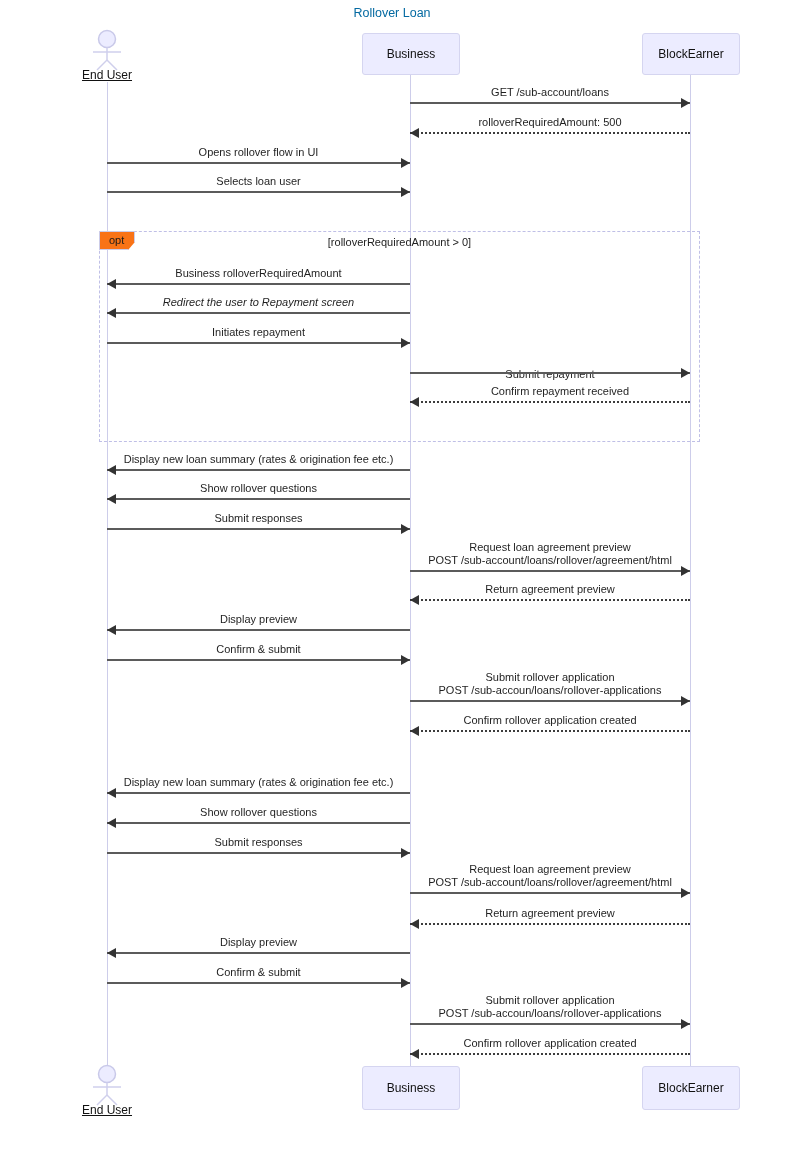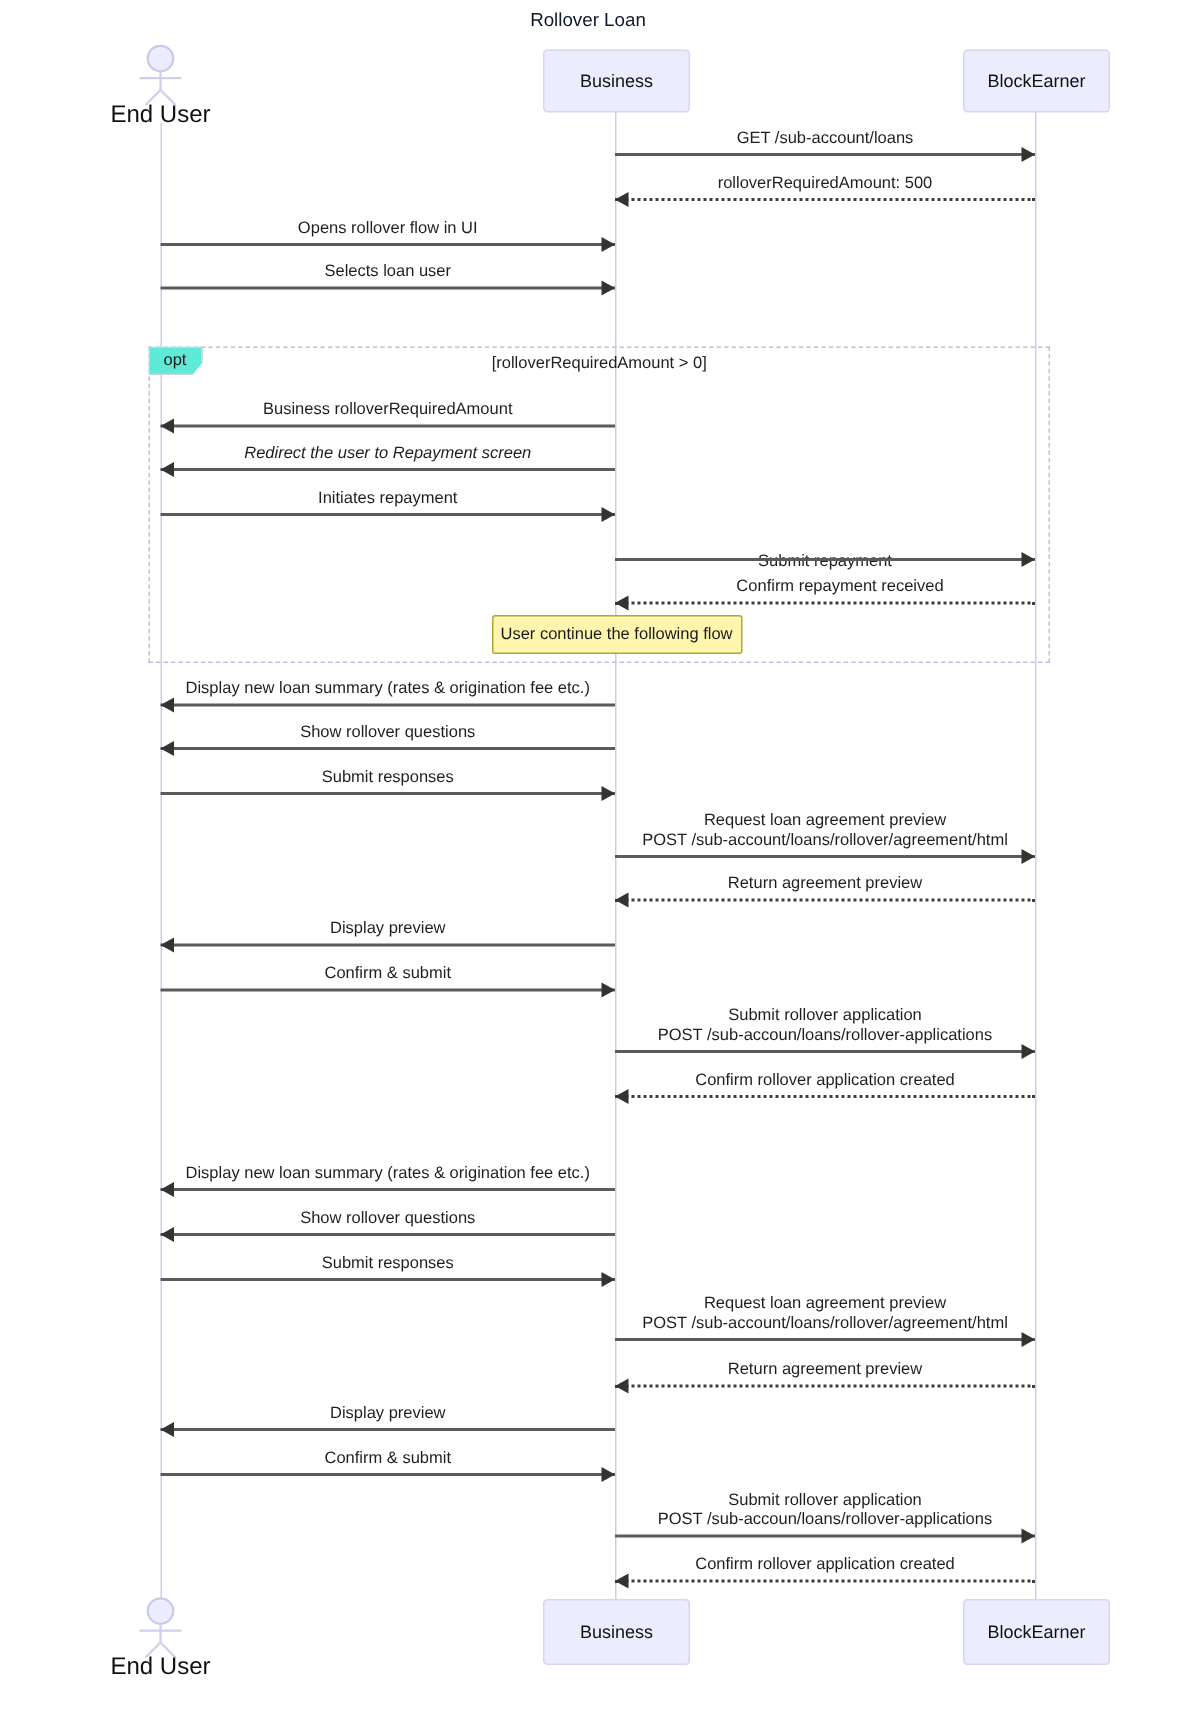--- a/index.html
+++ b/index.html
@@ -1,43 +1,43 @@
 <!DOCTYPE html>
 <html><head>
 <meta charset="utf-8">
 <style>
   html,body{margin:0;padding:0;background:#ffffff;}
   #stage{
     position:relative;width:799px;height:1150px;background:#ffffff;overflow:hidden;
     font-family:"Liberation Sans","DejaVu Sans",sans-serif;color:#212121;
   }
   .abs{position:absolute;}
-  .title{font-size:12.5px;color:#0f172a;text-align:center;}
+  .title{font-size:12.5px;color:#0369a1;text-align:center;}
   .lifeline{width:0;border-left:1px solid #cdcdea;}
   .actor-box{
     background:#ECECFF;border:1px solid #d5d5f0;border-radius:3px;
     display:flex;align-items:center;justify-content:center;
     font-size:12px;color:#111;
   }
-  .actor-label{font-size:16px;color:#111;text-align:center;}
+  .actor-label{font-size:12px;color:#111;text-align:center;text-decoration:underline;}
   .msg-label{font-size:11px;color:#1f1f1f;text-align:center;line-height:13px;white-space:nowrap;}
   .msg-line{height:0;}
   .msg-line.solid{border-top:2px solid #5b5b5b;}
   .msg-line.dotted{border-top:2px dotted #3d3d3d;}
   .arrowhead{width:0;height:0;border-top:5px solid transparent;border-bottom:5px solid transparent;}
   .arrowhead.right{border-left:9px solid #333;}
   .arrowhead.left{border-right:9px solid #333;}
   .note{
     background:#FFF5AD;border:1px solid #AAAA33;border-radius:2px;
     display:flex;align-items:center;justify-content:center;
     font-size:11px;color:#1a1a1a;text-align:center;white-space:nowrap;
   }
   .frame{border:1px dashed #bfbfe6;}
   .frame-label{
-    background:#5eead4;border:1px solid #cccce8;
+    background:#f97316;border:1px solid #cccce8;
     font-size:11px;color:#1a1a1a;
     padding:2px 10px 3px 9px;
     clip-path:polygon(0 0,100% 0,100% 55%,80% 100%,0 100%);
   }
   .frame-cond{font-size:11px;color:#222;text-align:center;}
   svg.person{display:block;}
 </style>
 </head>
 <body>
 
@@ -237,21 +237,20 @@
       <div class="abs msg-line solid" style="left: 0px; top: 1023px; width: 280px;"></div>
       <div class="abs arrowhead right" style="left: 271px; top: 1019px;"></div>
     </div>
     <div class="abs " style="left: 410px; top: 0px;">
       <div class="abs msg-label" style="left: 0px; top: 1037px; width: 280px;">
         <div>Confirm rollover application created</div>
       </div>
       <div class="abs msg-line dotted" style="left: 0px; top: 1053px; width: 280px;"></div>
       <div class="abs arrowhead left" style="left: 0px; top: 1049px;"></div>
     </div>
-    <div class="abs note" style="left: 327.5px; top: 410px; width: 165px; height: 24px;">User continue the following flow</div>
     <div class="abs " style="left: 85px; top: 29px; width: 44px; height: 42px;">
       <svg width="44" height="42" viewBox="0 0 44 42" class="person">
         <circle cx="22" cy="10" r="8.5" fill="#ECECFF" stroke="#c9c9e9" stroke-width="1.5"></circle>
         <line x1="22" y1="18.5" x2="22" y2="31" stroke="#cfcfec" stroke-width="1.5"></line>
         <line x1="8" y1="23" x2="36" y2="23" stroke="#cfcfec" stroke-width="1.5"></line>
         <line x1="22" y1="31" x2="12" y2="41" stroke="#cfcfec" stroke-width="1.5"></line>
         <line x1="22" y1="31" x2="32" y2="41" stroke="#cfcfec" stroke-width="1.5"></line>
       </svg>
     </div>
     <div class="abs actor-label" style="left: 47px; top: 68px; width: 120px;">End User</div>

